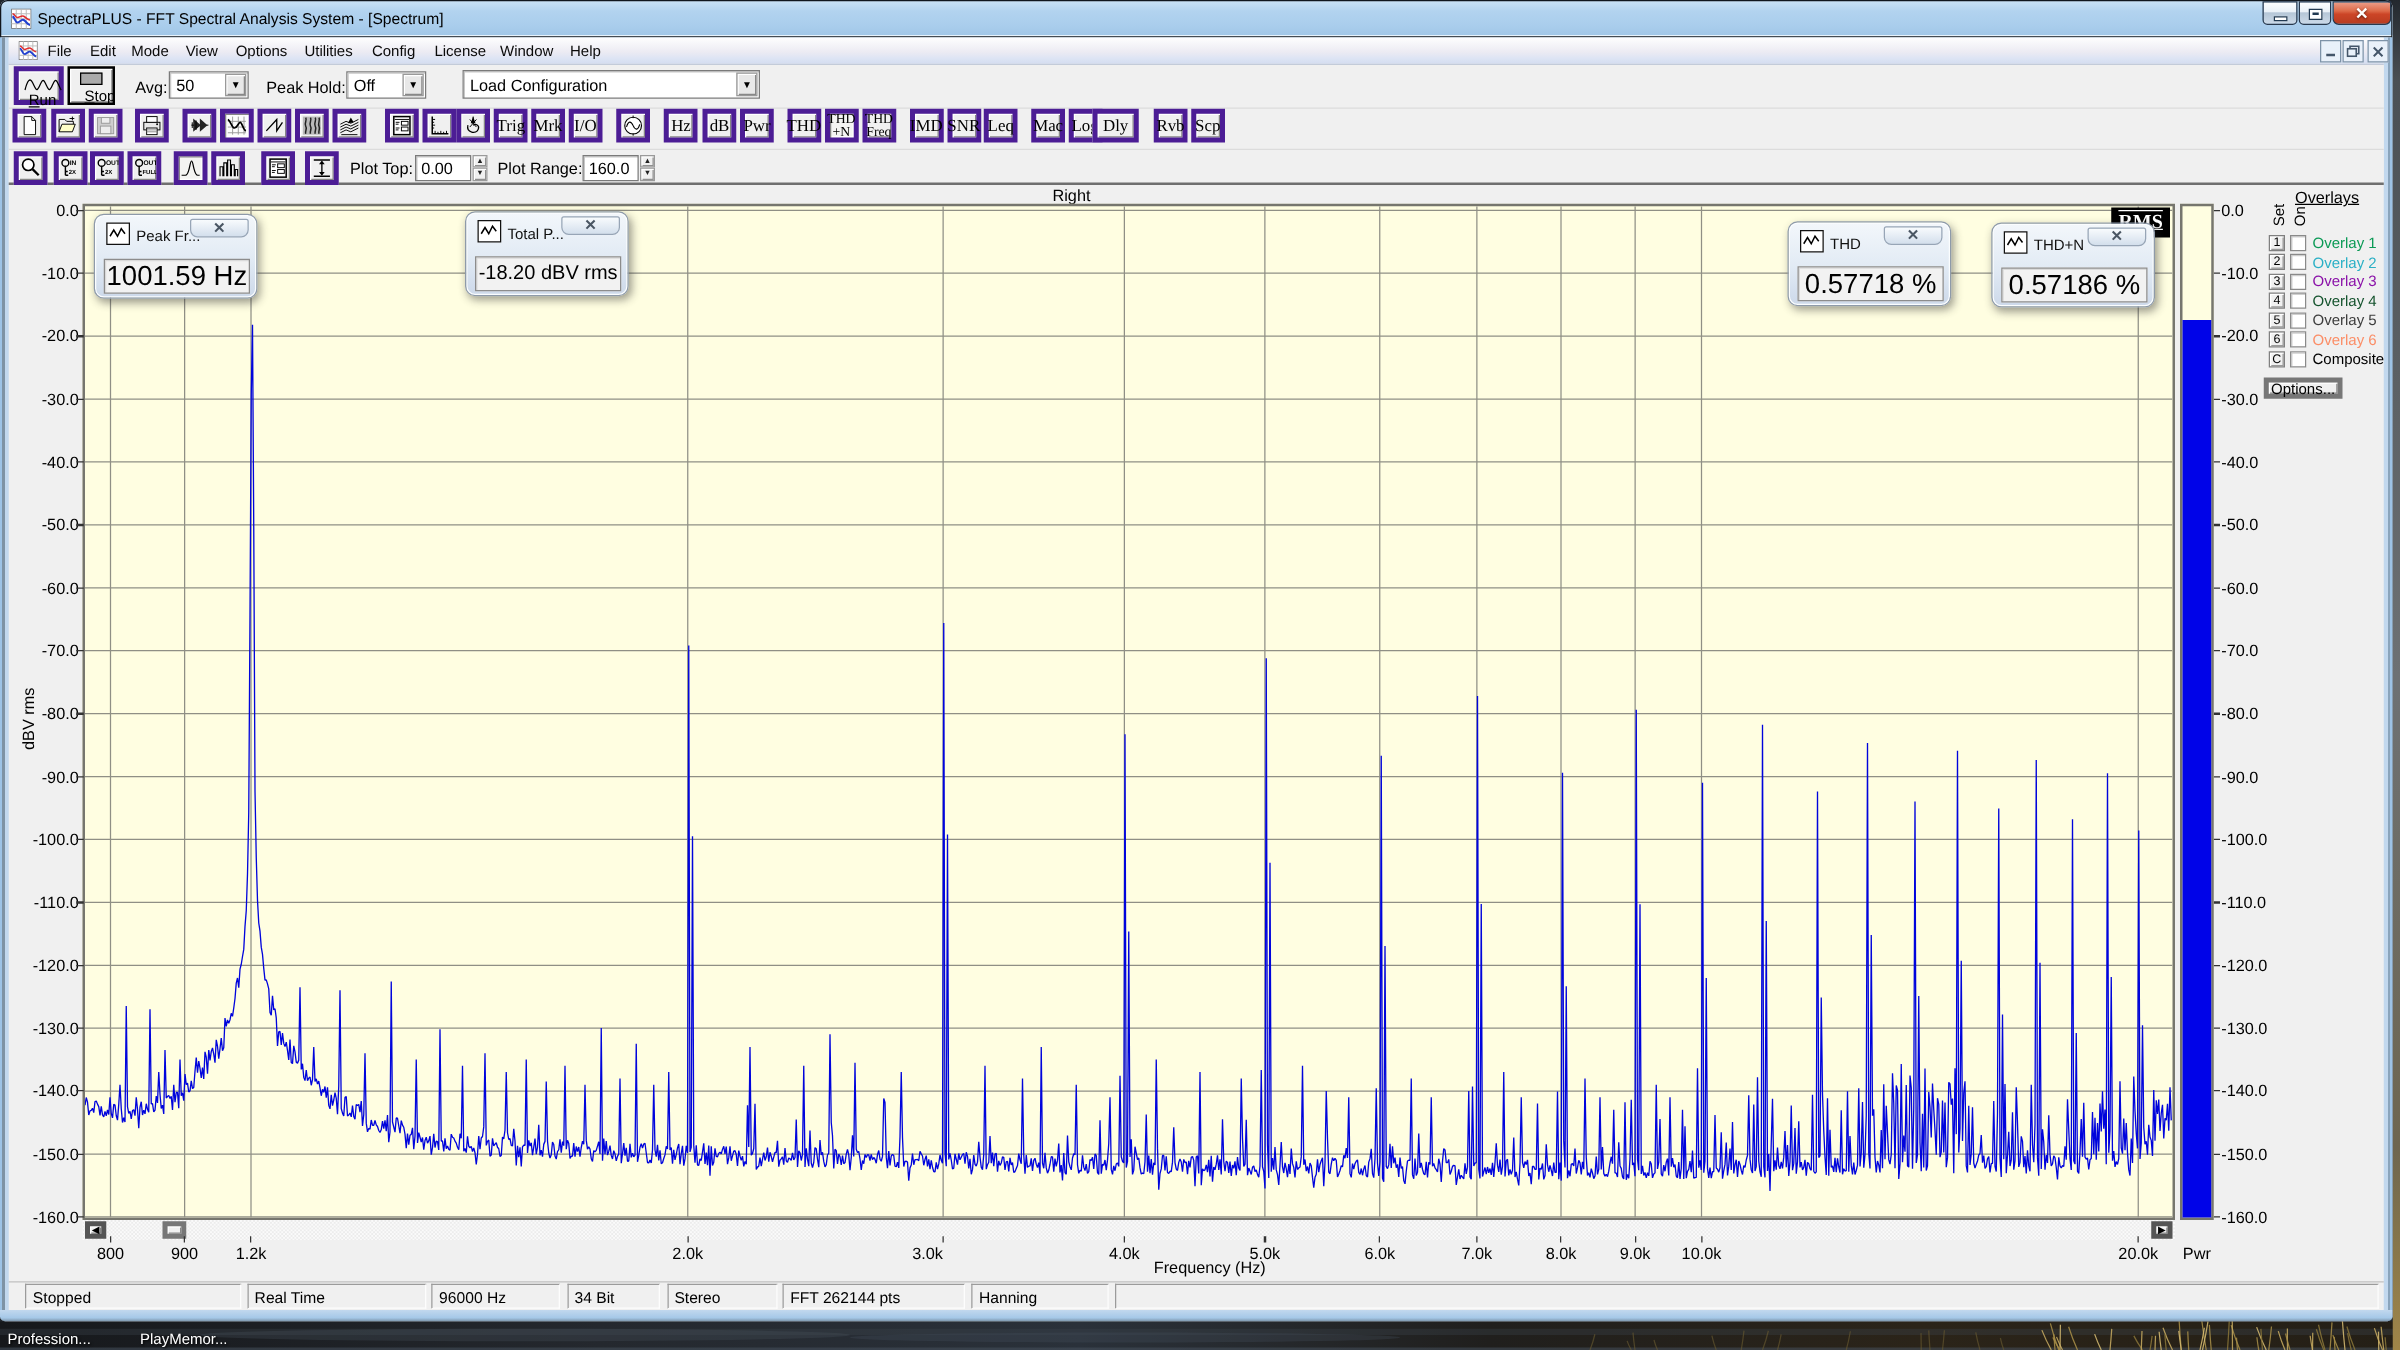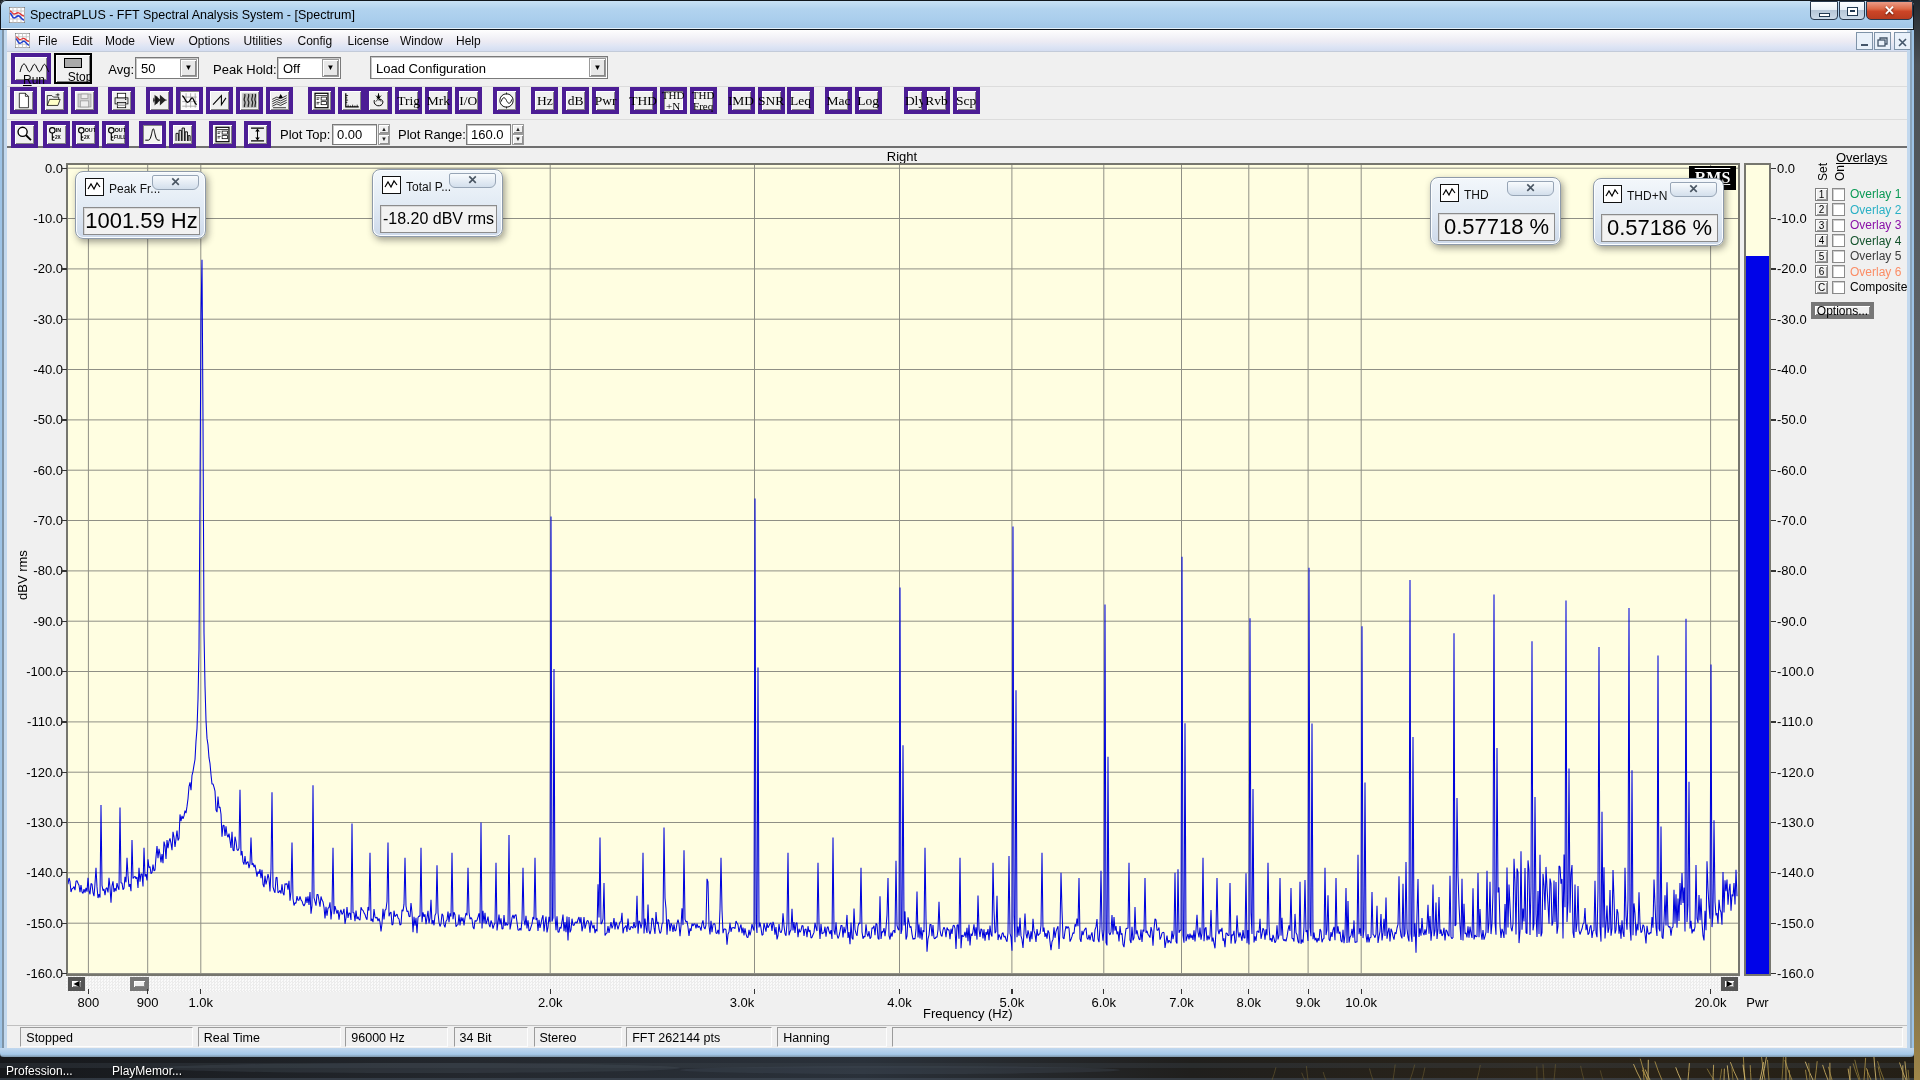--- a/index.html
+++ b/index.html
@@ -346,21 +346,21 @@
 <div class="b3 srf" style="left:562.1px;top:87px;width:27px;height:27px;display:flex;align-items:center;justify-content:center">dB</div>
 <div class="b3 srf" style="left:592.1px;top:87px;width:27px;height:27px;display:flex;align-items:center;justify-content:center">Pwr</div>
 <div class="b3 srf" style="left:629.6px;top:87px;width:27px;height:27px;display:flex;align-items:center;justify-content:center">THD</div>
 <div class="b3 press srf2" style="left:659.6px;top:87px;width:27px;height:27px;display:flex;align-items:center;justify-content:center">THD<br>+N</div>
 <div class="b3 srf2" style="left:689.6px;top:87px;width:27px;height:27px;display:flex;align-items:center;justify-content:center">THD<br>Freq</div>
 <div class="b3 srf" style="left:727.5px;top:87px;width:27px;height:27px;display:flex;align-items:center;justify-content:center">IMD</div>
 <div class="b3 srf" style="left:757.5px;top:87px;width:27px;height:27px;display:flex;align-items:center;justify-content:center">SNR</div>
 <div class="b3 srf" style="left:787.1px;top:87px;width:27px;height:27px;display:flex;align-items:center;justify-content:center">Leq</div>
 <div class="b3 srf" style="left:825px;top:87px;width:27px;height:27px;display:flex;align-items:center;justify-content:center">Mac</div>
 <div class="b3 srf" style="left:854.6px;top:87px;width:27px;height:27px;display:flex;align-items:center;justify-content:center">Log</div>
-<div class="b3 srf" style="left:904px;top:87px;width:22px;height:27px;display:flex;align-items:center;justify-content:center">Dly</div>
+<div class="b3 srf" style="left:874px;top:87px;width:37px;height:27px;display:flex;align-items:center;justify-content:center">Dly</div>
 <div class="b3 srf" style="left:922.9px;top:87px;width:27px;height:27px;display:flex;align-items:center;justify-content:center">Rvb</div>
 <div class="b3 srf" style="left:952.7px;top:87px;width:27px;height:27px;display:flex;align-items:center;justify-content:center">Scp</div>
 
 <div class="b3" style="left:11px;top:120.5px;width:27px;height:27px;display:flex;align-items:center;justify-content:center">
         <svg width="25" height="25" viewBox="0 0 25 25">
           <circle cx="10" cy="9" r="6" fill="#fff" stroke="#000" stroke-width="1.8"></circle>
           <path d="M14.5 13.5L21 20" stroke="#000" stroke-width="2.4"></path>
         </svg>
       </div>
 <div class="b3" style="left:43px;top:120.5px;width:27px;height:27px;display:flex;align-items:center;justify-content:center">
@@ -420,21 +420,21 @@
         <div style="top:0">▲</div>
         <div style="top:10.5px">▼</div>
       </div>
  <div class="lbl" style="left:398px;top:127px">Plot Range:</div>
  <div class="edit" style="left:466px;top:123.5px;width:45px;height:21px">160.0</div>
  <div class="spin" style="left:512px;top:123.5px;height:21px">
         <div style="top:0">▲</div>
         <div style="top:10.5px">▼</div>
       </div>
 
- <div class="lbl" style="left:842px;top:149px;width:120px;text-align:center">Right</div>
+ <div class="lbl" style="left:842px;top:149px;width:120px;text-align:left">Right</div>
  <div id="plot">
   <svg width="1670" height="809" style="position:absolute;left:0;top:0">
    <g stroke="#8f8f85" stroke-width="1">
             <line x1="20.4" y1="0" x2="20.4" y2="809"></line>
             <line x1="79.7" y1="0" x2="79.7" y2="809"></line>
             <line x1="132.8" y1="0" x2="132.8" y2="809"></line>
             <line x1="482.2" y1="0" x2="482.2" y2="809"></line>
             <line x1="686.5" y1="0" x2="686.5" y2="809"></line>
             <line x1="831.5" y1="0" x2="831.5" y2="809"></line>
             <line x1="943.9" y1="0" x2="943.9" y2="809"></line>
@@ -541,21 +541,21 @@
       <div class="ylabr" style="top:915.7px">-150.0</div>
       <div class="tick" style="left:1769.5px;top:922.6px;width:6px;height:1.3px"></div>
       <div class="ylab" style="left:2px;top:966.0px">-160.0</div>
       <div class="tick" style="left:60.5px;top:972.9px;width:6px;height:1.3px"></div>
       <div class="ylabr" style="top:966.0px">-160.0</div>
       <div class="tick" style="left:1769.5px;top:972.9px;width:6px;height:1.3px"></div>
  <div class="xlab" style="left:58.4px">800</div>
       <div class="tick" style="left:87.8px;top:989px;width:1.3px;height:5px"></div>
       <div class="xlab" style="left:117.7px">900</div>
       <div class="tick" style="left:147.1px;top:989px;width:1.3px;height:5px"></div>
-      <div class="xlab" style="left:170.8px">1.0k</div>
+      <div class="xlab" style="left:170.8px">1.2k</div>
       <div class="tick" style="left:200.2px;top:989px;width:1.3px;height:5px"></div>
       <div class="xlab" style="left:520.2px">2.0k</div>
       <div class="tick" style="left:549.6px;top:989px;width:1.3px;height:5px"></div>
       <div class="xlab" style="left:712px">3.0k</div>
       <div class="tick" style="left:753.9px;top:989px;width:1.3px;height:5px"></div>
       <div class="xlab" style="left:869.5px">4.0k</div>
       <div class="tick" style="left:898.9px;top:989px;width:1.3px;height:5px"></div>
       <div class="xlab" style="left:981.9px">5.0k</div>
       <div class="tick" style="left:1011.3px;top:989px;width:1.3px;height:5px"></div>
       <div class="xlab" style="left:1073.8px">6.0k</div>

